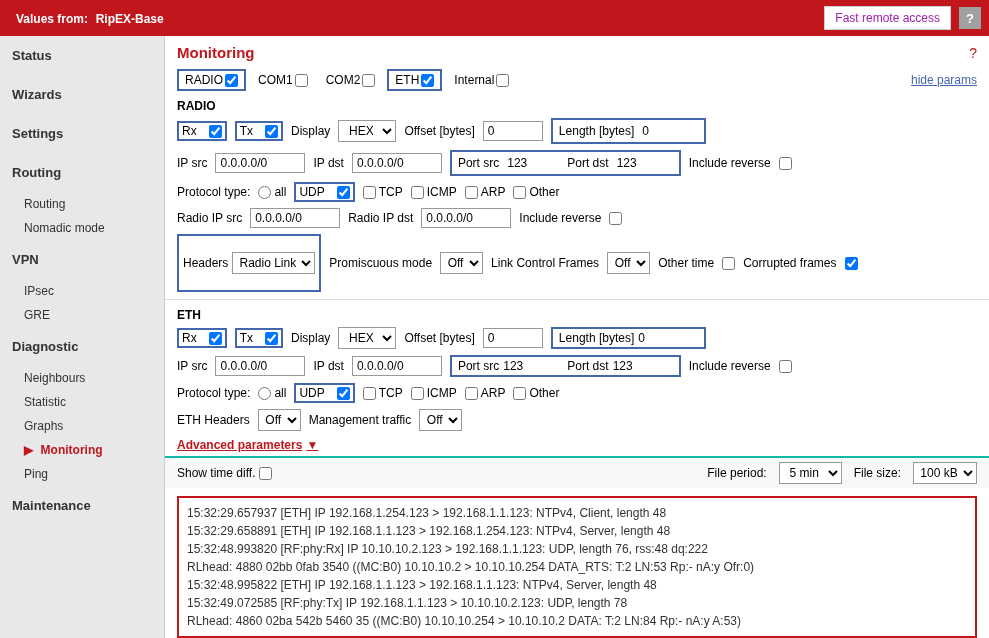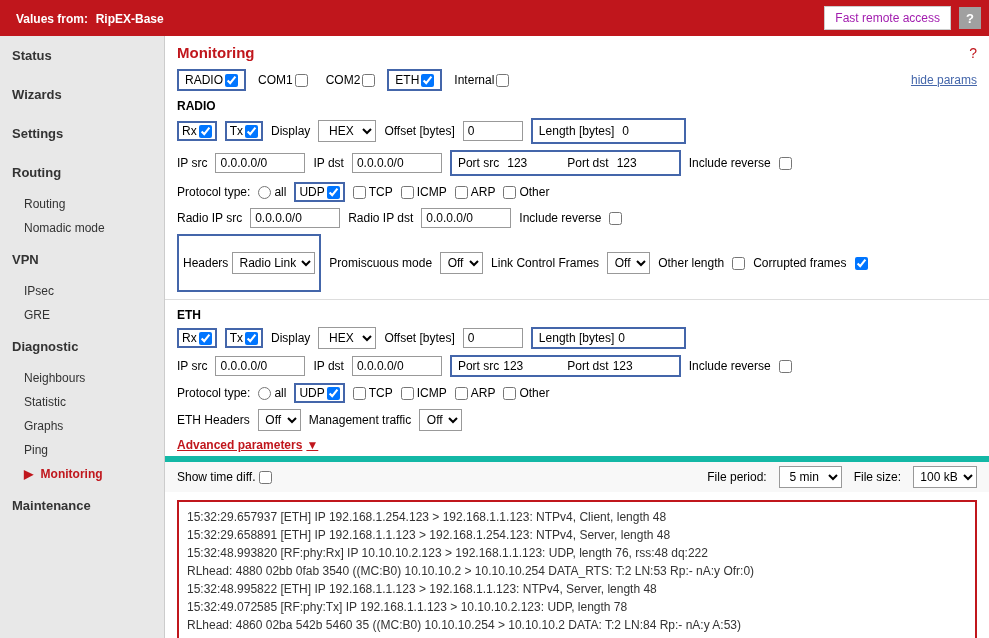--- a/index.html
+++ b/index.html
@@ -190,21 +190,21 @@
       gap: 4px;
       text-decoration: underline;
     }
 
     
     .bottom-controls {
       display: flex;
       align-items: center;
       padding: 4px 12px;
       gap: 12px;
-      border-top: 6px solid #14b8a6;
+      border-top: 2px solid #14b8a6;
       background: #f8f8f8;
     }
 
     
     .log-area {
       border: 2px solid #c0161c;
       margin: 8px 12px;
       background: white;
       padding: 6px 8px;
       font-family: monospace;
@@ -214,21 +214,21 @@
       min-height: 120px;
     }
     .log-line { white-space: nowrap; overflow: hidden; }
 
     
     .check-bordered {
       border: 2px solid #4466aa;
       padding: 1px 3px;
       display: inline-flex;
       align-items: center;
-      gap: 2px;
+      gap: 12px;
     }
 
     input[type="checkbox"] { width: 13px; height: 13px; }
     input[type="radio"] { width: 13px; height: 13px; }
   </style>
 </head>
 <body>
 
 <div class="topbar">
   <span class="values-from">
@@ -248,24 +248,24 @@
     <div class="sidebar-item">Routing</div>
     <div class="sidebar-sub">Routing</div>
     <div class="sidebar-sub">Nomadic mode</div>
     <div class="sidebar-item">VPN</div>
     <div class="sidebar-sub">IPsec</div>
     <div class="sidebar-sub">GRE</div>
     <div class="sidebar-item">Diagnostic</div>
     <div class="sidebar-sub">Neighbours</div>
     <div class="sidebar-sub">Statistic</div>
     <div class="sidebar-sub">Graphs</div>
-    <div class="sidebar-sub">Ping</div>
     <div class="sidebar-sub sidebar-active">
       <span class="sidebar-arrow">▶</span> Monitoring
     </div>
+    <div class="sidebar-sub">Ping</div>
     <div class="sidebar-item">Maintenance</div>
   </div>
 
   <div class="content">
 
     <div class="section-header">
       <span class="section-title">Monitoring</span>
       <span class="section-help">?</span>
     </div>
 
@@ -380,21 +380,21 @@
       <span>Promiscuous mode</span>
       <select class="form-select">
         <option>Off</option>
         <option>On</option>
       </select>
       <span>Link Control Frames</span>
       <select class="form-select">
         <option>Off</option>
         <option>On</option>
       </select>
-      <span>Other length</span>
+      <span>Other time</span>
       <input type="checkbox" class="form-checkbox" style="">
       <span>Corrupted frames</span>
       <input type="checkbox" checked="" class="form-checkbox" style="">
     </div>
 
     <div class="sep"></div>
 
     <div class="subsection-title">ETH</div>
 
     <div class="form-row">

